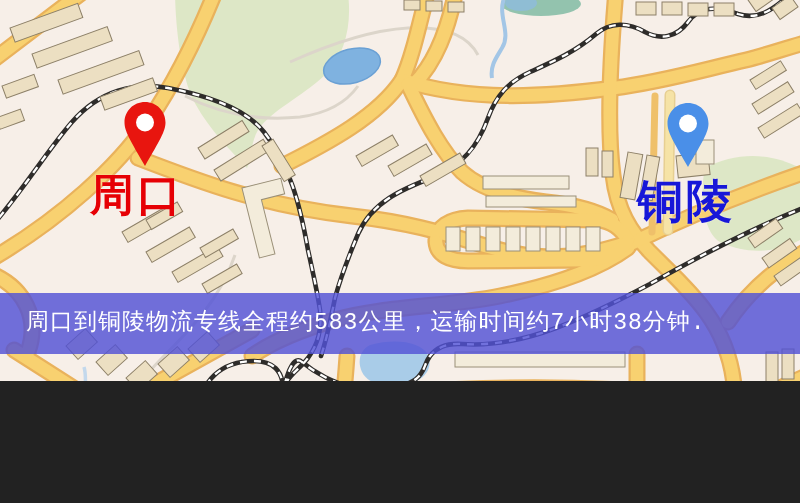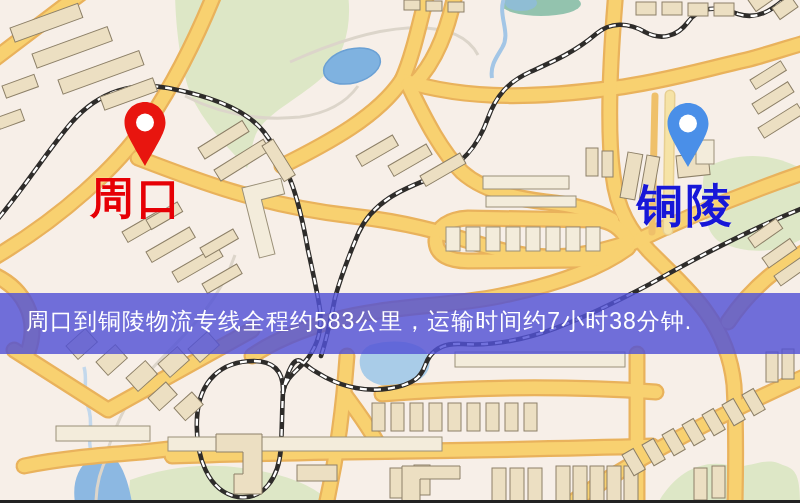--- a/index.html
+++ b/index.html
@@ -1,18 +1,18 @@
 <!DOCTYPE html>
 <html><head>
 <meta charset="utf-8">
 <style>
   html,body{margin:0;padding:0;background:#222;}
   .stage{
-    position:relative;width:800px;height:500px;overflow:hidden;
-    font-family:Liberation Sans, sans-serif;
+    position:relative;width:800px;height:381px;overflow:hidden;
+    font-family:Liberation Mono, monospace;
     background:#f7efe8;
   }
   .stage svg.map{position:absolute;left:0;top:0;}
   
   .road-casing use{fill:none;stroke:#e9b25c;stroke-width:17;stroke-linecap:round;stroke-linejoin:round;}
   .road-fill   use{fill:none;stroke:#f8d170;stroke-width:12.5;stroke-linecap:round;stroke-linejoin:round;}
   .road-minor-casing use{fill:none;stroke:#e7cf92;stroke-width:11;stroke-linecap:round;}
   .road-minor use{fill:none;stroke:#f6e3a6;stroke-width:8;stroke-linecap:round;}
   .road-minor2 use{fill:none;stroke:#efc06a;stroke-width:7;stroke-linecap:round;}
   .rail-base use{fill:none;stroke:#2e2c2a;stroke-width:4.6;stroke-linecap:round;}

